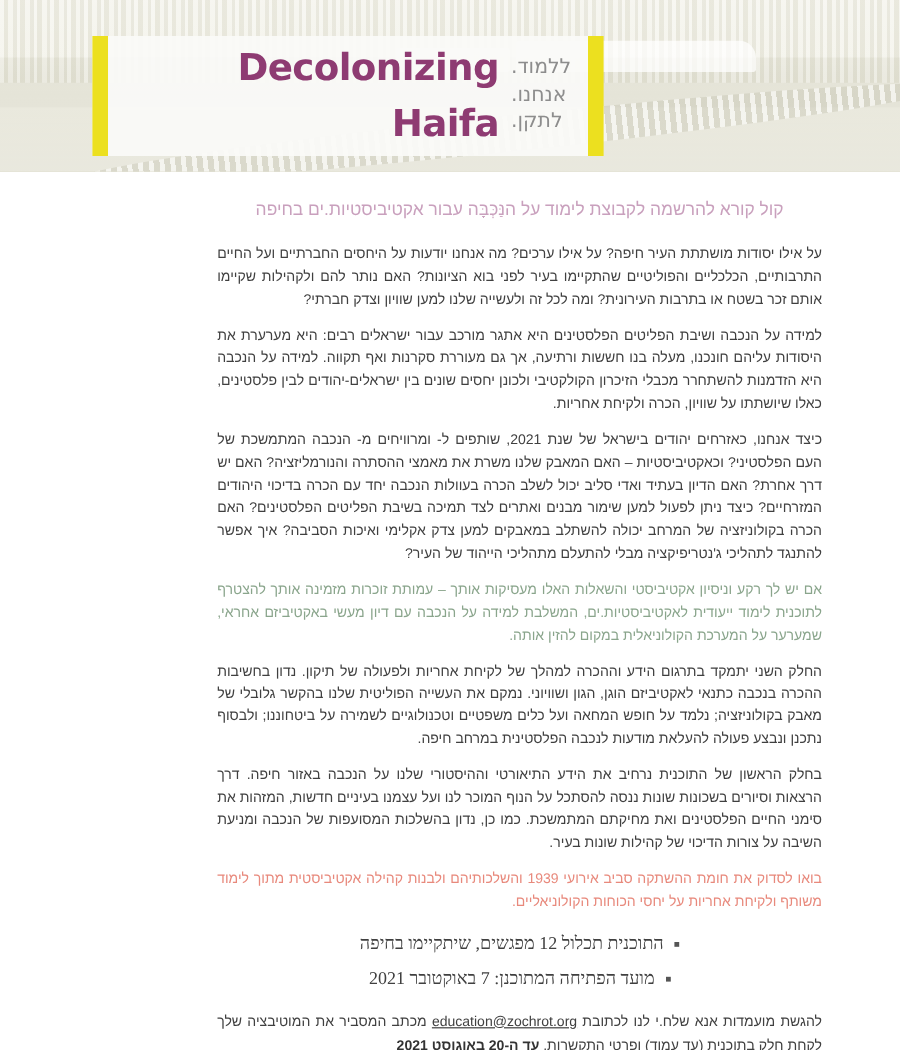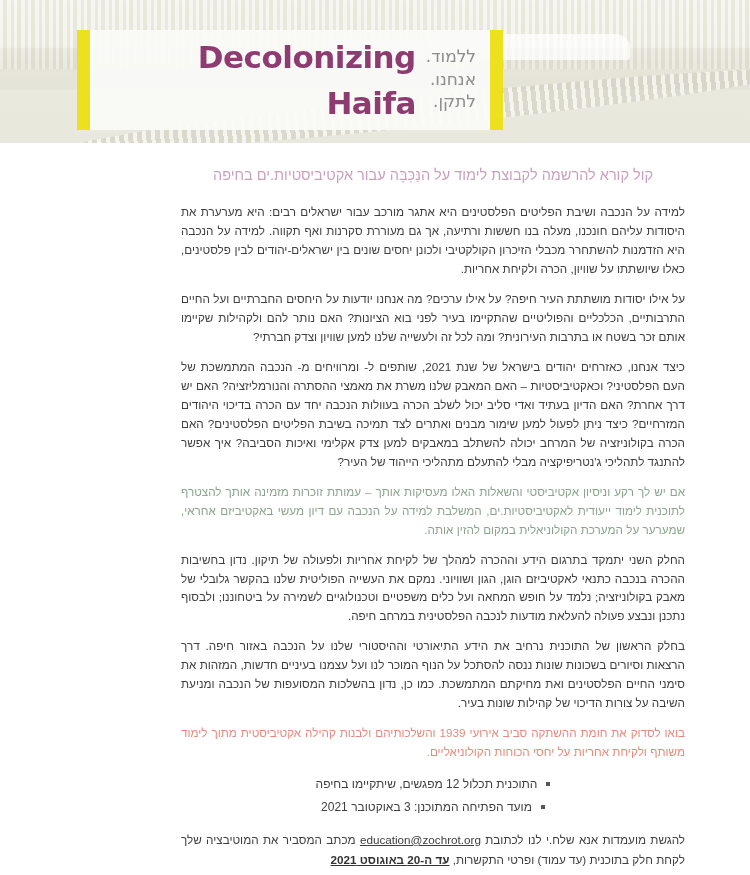--- a/index.html
+++ b/index.html
@@ -118,21 +118,21 @@
     flex: 1;
     padding-left: 28px;
   }
   .logo-title .l2 { display: block; margin-top: 16px; }
   .logo-tagline {
     direction: rtl;
     font-family: "DejaVu Sans", sans-serif;
     font-size: 17px;
     line-height: 1.32;
     color: #8d8d8d;
-    text-align: right;
+    text-align: left;
     padding-bottom: 2px;
   }
   .logo-tagline span { display: block; }
 
   
   .doc {
     width: 634px;
     box-sizing: border-box;
     padding: 16px 65px 0 65px;
     direction: rtl;
@@ -159,24 +159,25 @@
   }
   p.red {
     color: #e8897c;
     text-align: justify;
     text-align-last: right;
   }
   ul.bullets {
     list-style: none;
     margin: 4px 0 10px 0;
     padding: 0;
-    font-size: 12px;
+    font-size: 15px;
     line-height: 1.95;
     color: #404040;
     text-align: center;
+    font-family: Liberation Serif, serif;
   }
   ul.bullets li {
     position: relative;
     display: block;
     text-align: center;
   }
   ul.bullets li .bullet-sq {
     display: inline-block;
     width: 4px; height: 4px;
     background: #555;
@@ -226,28 +227,28 @@
       <span class="l1">Decolonizing</span>
       <span class="l2">Haifa</span>
     </div>
   </div>
 </div>
 
 <div class="doc">
 
   <h1 class="doc-title">קול קורא להרשמה לקבוצת לימוד על הנַּכְּבָּה עבור אקטיביסטיות.ים בחיפה</h1>
 
+  <p class="body-par">על אילו יסודות מושתתת העיר חיפה? על אילו ערכים? מה אנחנו יודעות על היחסים החברתיים ועל החיים התרבותיים, הכלכליים והפוליטיים שהתקיימו בעיר לפני בוא הציונות? האם נותר להם ולקהילות שקיימו אותם זכר בשטח או בתרבות העירונית? ומה לכל זה ולעשייה שלנו למען שוויון וצדק חברתי?</p>
   <p class="body-par">למידה על הנכבה ושיבת הפליטים הפלסטינים היא אתגר מורכב עבור ישראלים רבים: היא מערערת את היסודות עליהם חונכנו, מעלה בנו חששות ורתיעה, אך גם מעוררת סקרנות ואף תקווה. למידה על הנכבה היא הזדמנות להשתחרר מכבלי הזיכרון הקולקטיבי ולכונן יחסים שונים בין ישראלים-יהודים לבין פלסטינים, כאלו שיושתתו על שוויון, הכרה ולקיחת אחריות.</p>
-  <p class="body-par">על אילו יסודות מושתתת העיר חיפה? על אילו ערכים? מה אנחנו יודעות על היחסים החברתיים ועל החיים התרבותיים, הכלכליים והפוליטיים שהתקיימו בעיר לפני בוא הציונות? האם נותר להם ולקהילות שקיימו אותם זכר בשטח או בתרבות העירונית? ומה לכל זה ולעשייה שלנו למען שוויון וצדק חברתי?</p>
   <p class="body-par">כיצד אנחנו, כאזרחים יהודים בישראל של שנת 2021, שותפים ל- ומרוויחים מ- הנכבה המתמשכת של העם הפלסטיני? וכאקטיביסטיות – האם המאבק שלנו משרת את מאמצי ההסתרה והנורמליזציה? האם יש דרך אחרת? האם הדיון בעתיד ואדי סליב יכול לשלב הכרה בעוולות הנכבה יחד עם הכרה בדיכוי היהודים המזרחיים? כיצד ניתן לפעול למען שימור מבנים ואתרים לצד תמיכה בשיבת הפליטים הפלסטינים? האם הכרה בקולוניזציה של המרחב יכולה להשתלב במאבקים למען צדק אקלימי ואיכות הסביבה? איך אפשר להתנגד לתהליכי ג'נטריפיקציה מבלי להתעלם מתהליכי הייהוד של העיר?</p>
   <p class="body-par green">אם יש לך רקע וניסיון אקטיביסטי והשאלות האלו מעסיקות אותך – עמותת זוכרות מזמינה אותך להצטרף לתוכנית לימוד ייעודית לאקטיביסטיות.ים, המשלבת למידה על הנכבה עם דיון מעשי באקטיביזם אחראי, שמערער על המערכת הקולוניאלית במקום להזין אותה.</p>
   <p class="body-par">החלק השני יתמקד בתרגום הידע וההכרה למהלך של לקיחת אחריות ולפעולה של תיקון. נדון בחשיבות ההכרה בנכבה כתנאי לאקטיביזם הוגן, הגון ושוויוני. נמקם את העשייה הפוליטית שלנו בהקשר גלובלי של מאבק בקולוניזציה; נלמד על חופש המחאה ועל כלים משפטיים וטכנולוגיים לשמירה על ביטחוננו; ולבסוף נתכנן ונבצע פעולה להעלאת מודעות לנכבה הפלסטינית במרחב חיפה.</p>
   <p class="body-par">בחלק הראשון של התוכנית נרחיב את הידע התיאורטי וההיסטורי שלנו על הנכבה באזור חיפה. דרך הרצאות וסיורים בשכונות שונות ננסה להסתכל על הנוף המוכר לנו ועל עצמנו בעיניים חדשות, המזהות את סימני החיים הפלסטינים ואת מחיקתם המתמשכת. כמו כן, נדון בהשלכות המסועפות של הנכבה ומניעת השיבה על צורות הדיכוי של קהילות שונות בעיר.</p>
   <p class="body-par red">בואו לסדוק את חומת ההשתקה סביב אירועי 1939 והשלכותיהם ולבנות קהילה אקטיביסטית מתוך לימוד משותף ולקיחת אחריות על יחסי הכוחות הקולוניאליים.</p>
 
   <ul class="bullets">
     <li><span class="bullet-sq"></span><span>התוכנית תכלול 12 מפגשים, שיתקיימו בחיפה</span></li>
-    <li><span class="bullet-sq"></span><span>מועד הפתיחה המתוכנן: 3 באוקטובר 2021</span></li>
+    <li><span class="bullet-sq"></span><span>מועד הפתיחה המתוכנן: 7 באוקטובר 2021</span></li>
   </ul>
 
   <p class="closing"><span>להגשת מועמדות אנא שלח.י לנו לכתובת </span><a class="maillink" href="#">education@zochrot.org</a><span> מכתב המסביר את המוטיבציה שלך לקחת חלק בתוכנית (עד עמוד) ופרטי התקשרות, </span><span class="u-bold-underline">עד ה-20 באוגוסט 2021</span></p>
 
 </div>
 
 </body></html>

